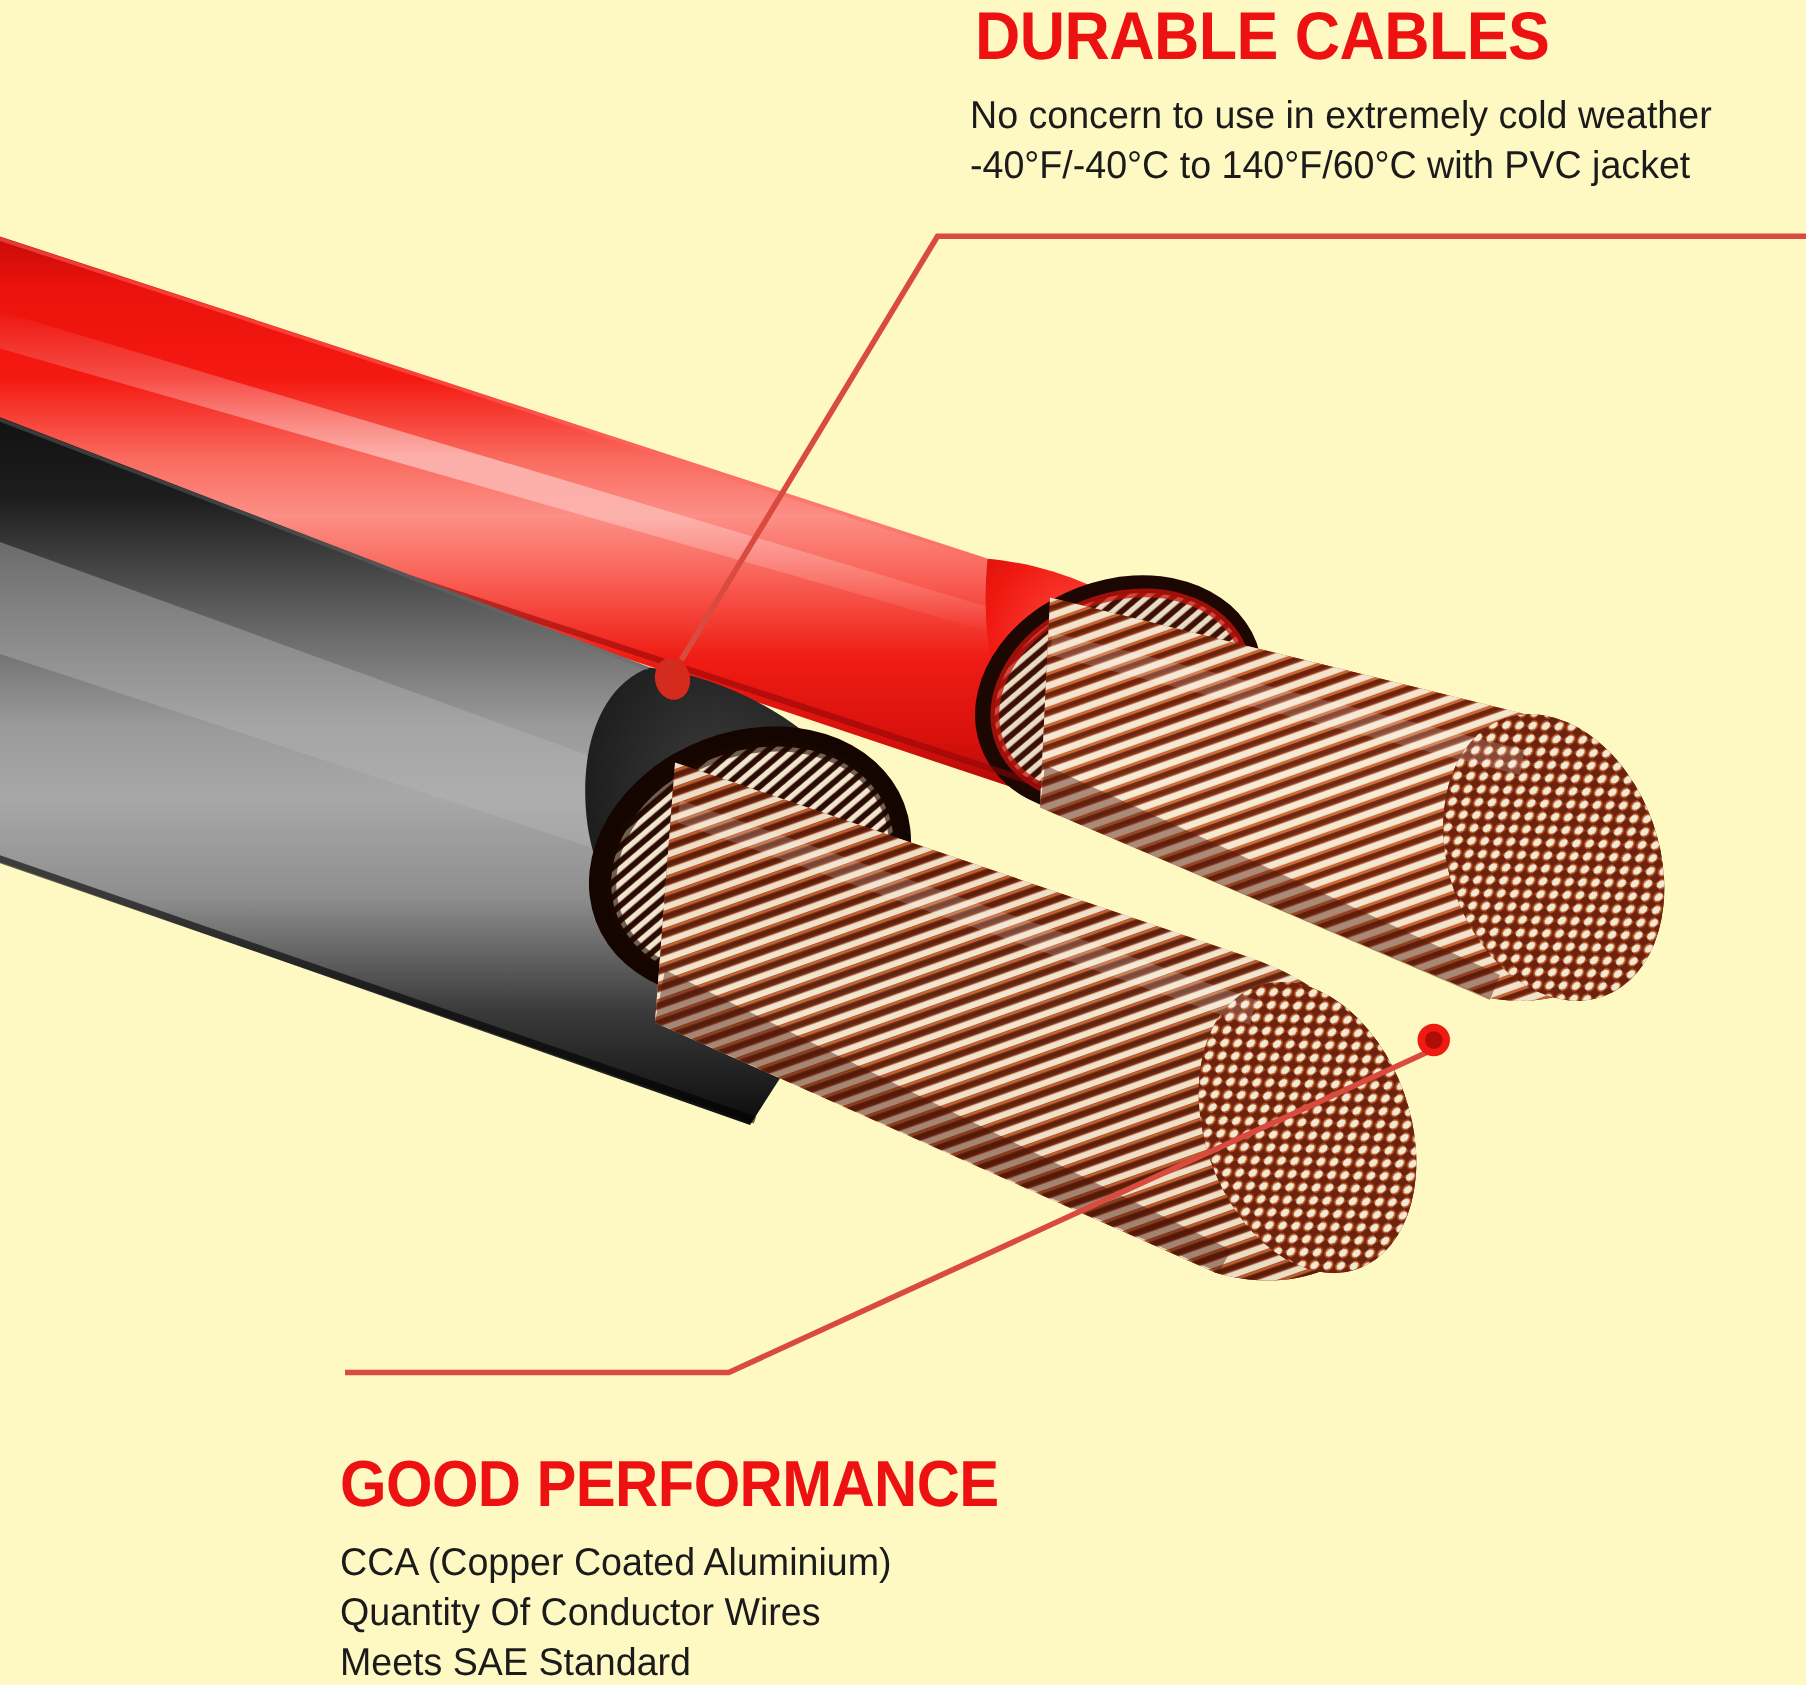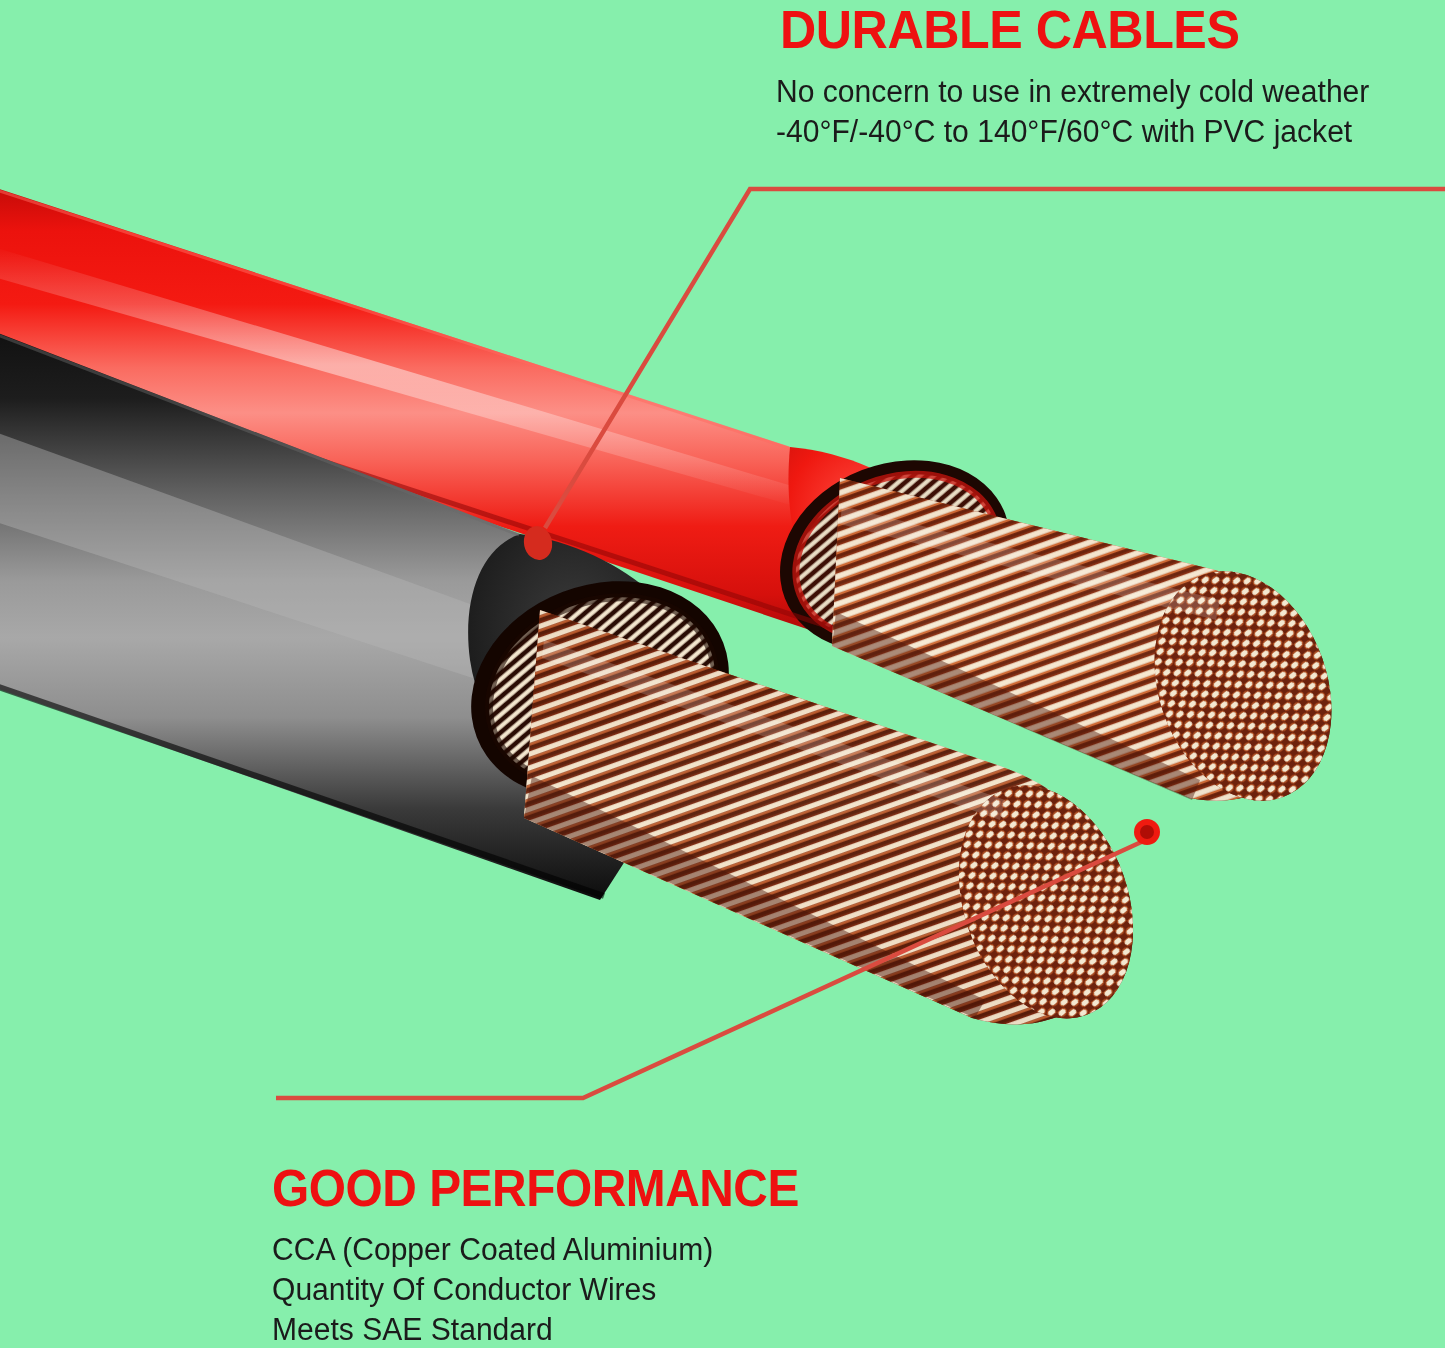--- a/index.html
+++ b/index.html
@@ -1,21 +1,21 @@
 <!DOCTYPE html>
 <html><head>
 <meta charset="utf-8">
 <style>
   html,body{margin:0;padding:0;background:#fff;}
   body{
     width:1445px;height:1348px;position:relative;overflow:hidden;
     font-family:"Liberation Sans","DejaVu Sans",sans-serif;
     -webkit-font-smoothing:antialiased;
   }
-  .stage{position:absolute;inset:0;background:#86efac;}
+  .stage{position:absolute;inset:0;background:#fef9c3;}
 
   
   .hd{
     position:absolute;color:#ee1111;font-weight:bold;
     letter-spacing:-0.5px;white-space:nowrap;
     transform-origin:left top;
   }
   #durable-title{
     left:780px;top:-2px;font-size:54px;
     transform:scaleX(0.93);

